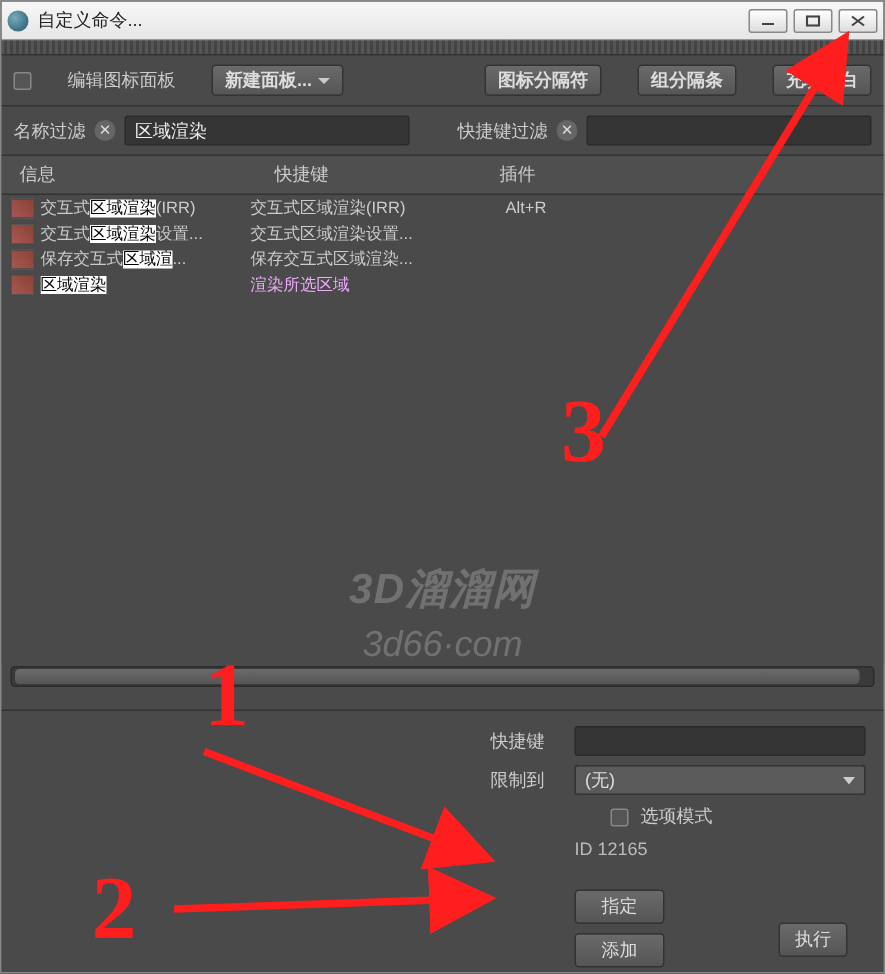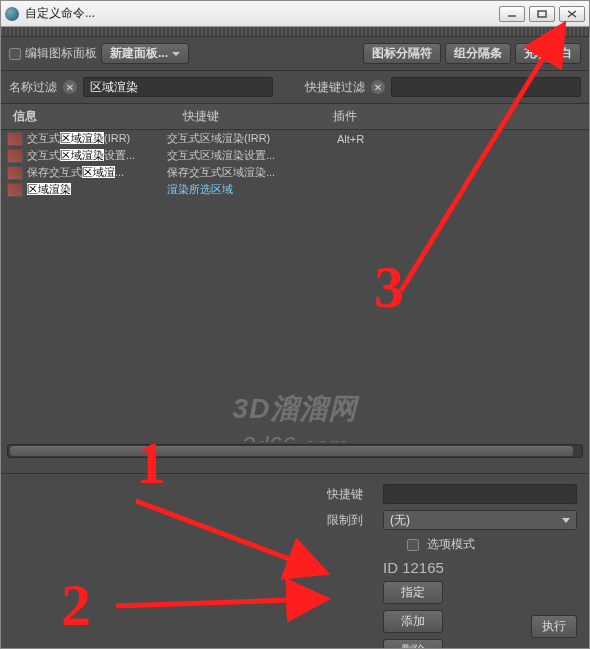--- a/index.html
+++ b/index.html
@@ -27,21 +27,21 @@
     background: linear-gradient(#fff,#ddd); border-radius: 2px;
     display: flex; align-items: center; justify-content: center;
     font-size: 10px; color: #444;
   }
   .win-btn svg { stroke:#444; stroke-width:1.4; fill:none; }
   .grip {
     height: 10px; background: repeating-linear-gradient(90deg,#555,#555 2px,#444 2px,#444 4px);
     border-bottom: 1px solid #333;
   }
   .toolbar {
-    display:flex; align-items:center; padding:6px 8px; gap:4px;
+    display:flex; align-items:center; padding:6px 8px; gap:24px;
     border-bottom:1px solid #333;
   }
   .chk {
     width:12px; height:12px; border:1px solid #888; background:#555; border-radius:2px;
   }
   .btn {
     background: linear-gradient(#6a6a6a,#555);
     border:1px solid #333; border-radius:3px;
     padding:2px 10px; color:#ddd; font-size:12px;
     display:inline-flex; align-items:center; gap:4px;
@@ -63,39 +63,39 @@
     align-items:center; justify-content:center; font-size:10px;
   }
   .table-head {
     display:flex; background:#4f4f4f; border-bottom:1px solid #333;
     padding:0 6px;
   }
   .table-head .col {
     padding:4px 6px; font-size:12px; display:flex; align-items:center; gap:4px;
   }
   .col.name { width:150px; }
-  .col.info { width:170px;font-weight:bold; }
+  .col.info { width:170px; }
   .col.key  { width:150px; }
   .col.plug { flex:1; }
   .sort { width:0;height:0;border-left:4px solid transparent;border-right:4px solid transparent;border-top:5px solid #aaa; }
   .table-body { height:312px; background:#4a4a4a; position:relative; overflow:hidden; }
   .row {
     display:flex; align-items:center; padding:1px 6px; height:17px;
   }
   .row .ico {
     width:16px; height:14px; margin-right:4px;
     background:#2a2a2a; border:1px solid #555;
     background-image:linear-gradient(45deg,#a55,#843);
   }
   .cell { font-size:11px; }
   .cell.name { width:140px; white-space:nowrap; overflow:hidden; }
   .cell.info { width:170px; white-space:nowrap; overflow:hidden; }
   .cell.key  { width:150px; }
   .hl-white { background:#fff; color:#000; }
-  .row .cell.info.orange { color:#7dd3fc; }
+  .row .cell.info.orange { color:#f0abfc; }
   .hscroll {
     height:14px; background:#3a3a3a; border:1px solid #2b2b2b;
     margin:2px 6px 0 6px; position:relative; border-radius:3px;
   }
   .hscroll .thumb {
     position:absolute; left:2px; top:1px; height:10px; width:98%;
     background:linear-gradient(#6a6a6a,#555); border-radius:3px;
   }
   .bottom-panel {
     position:absolute; left:0; right:0; bottom:0; height:175px;
@@ -104,26 +104,26 @@
   }
   .form { position:absolute; right:12px; top:10px; width:250px; }
   .form-row { display:flex; align-items:center; margin-bottom:6px; gap:8px; }
   .form-row .lbl { width:48px; text-align:left; }
   .select {
     flex:1; height:20px; background:#5a5a5a; border:1px solid #333;
     border-radius:2px; display:flex; align-items:center; justify-content:space-between;
     padding:0 6px; color:#ddd;
   }
   .select .tri { width:0;height:0;border-left:4px solid transparent;border-right:4px solid transparent;border-top:5px solid #ccc; }
-  .id-row { margin-left:56px; color:#bbb; font-size:15px; margin-top:2px; margin-bottom:5px; }
+  .id-row { margin-left:56px; color:#bbb; font-size:12px; margin-top:2px; margin-bottom:20px; }
   .action-btns { margin-left:56px; display:flex; flex-direction:column; gap:6px; width:60px; }
   .action-btns .btn { justify-content:center; padding:2px 16px; }
-  .exec-btn { position:absolute; right:12px; bottom:10px; }
+  .exec-btn { position:absolute; right:24px; bottom:10px; }
   .watermark {
-    position:absolute; left:0; right:0; top:260px;
+    position:absolute; left:0; right:0; top:244px;
     text-align:center; color:rgba(255,255,255,0.22);
     font-family:"Microsoft YaHei",Arial; pointer-events:none;
   }
   .watermark .l1 { font-size:28px; font-weight:700; font-style:italic; letter-spacing:1px;}
   .watermark .l2 { font-size:24px; font-style:italic; margin-top:4px;}
   
   .anno { position:absolute; inset:0; pointer-events:none; }
   .anno .num {
     position:absolute; font-family:"Comic Sans MS","Brush Script MT",cursive;
     color:#ff1e1e; font-size:60px; font-weight:700;

